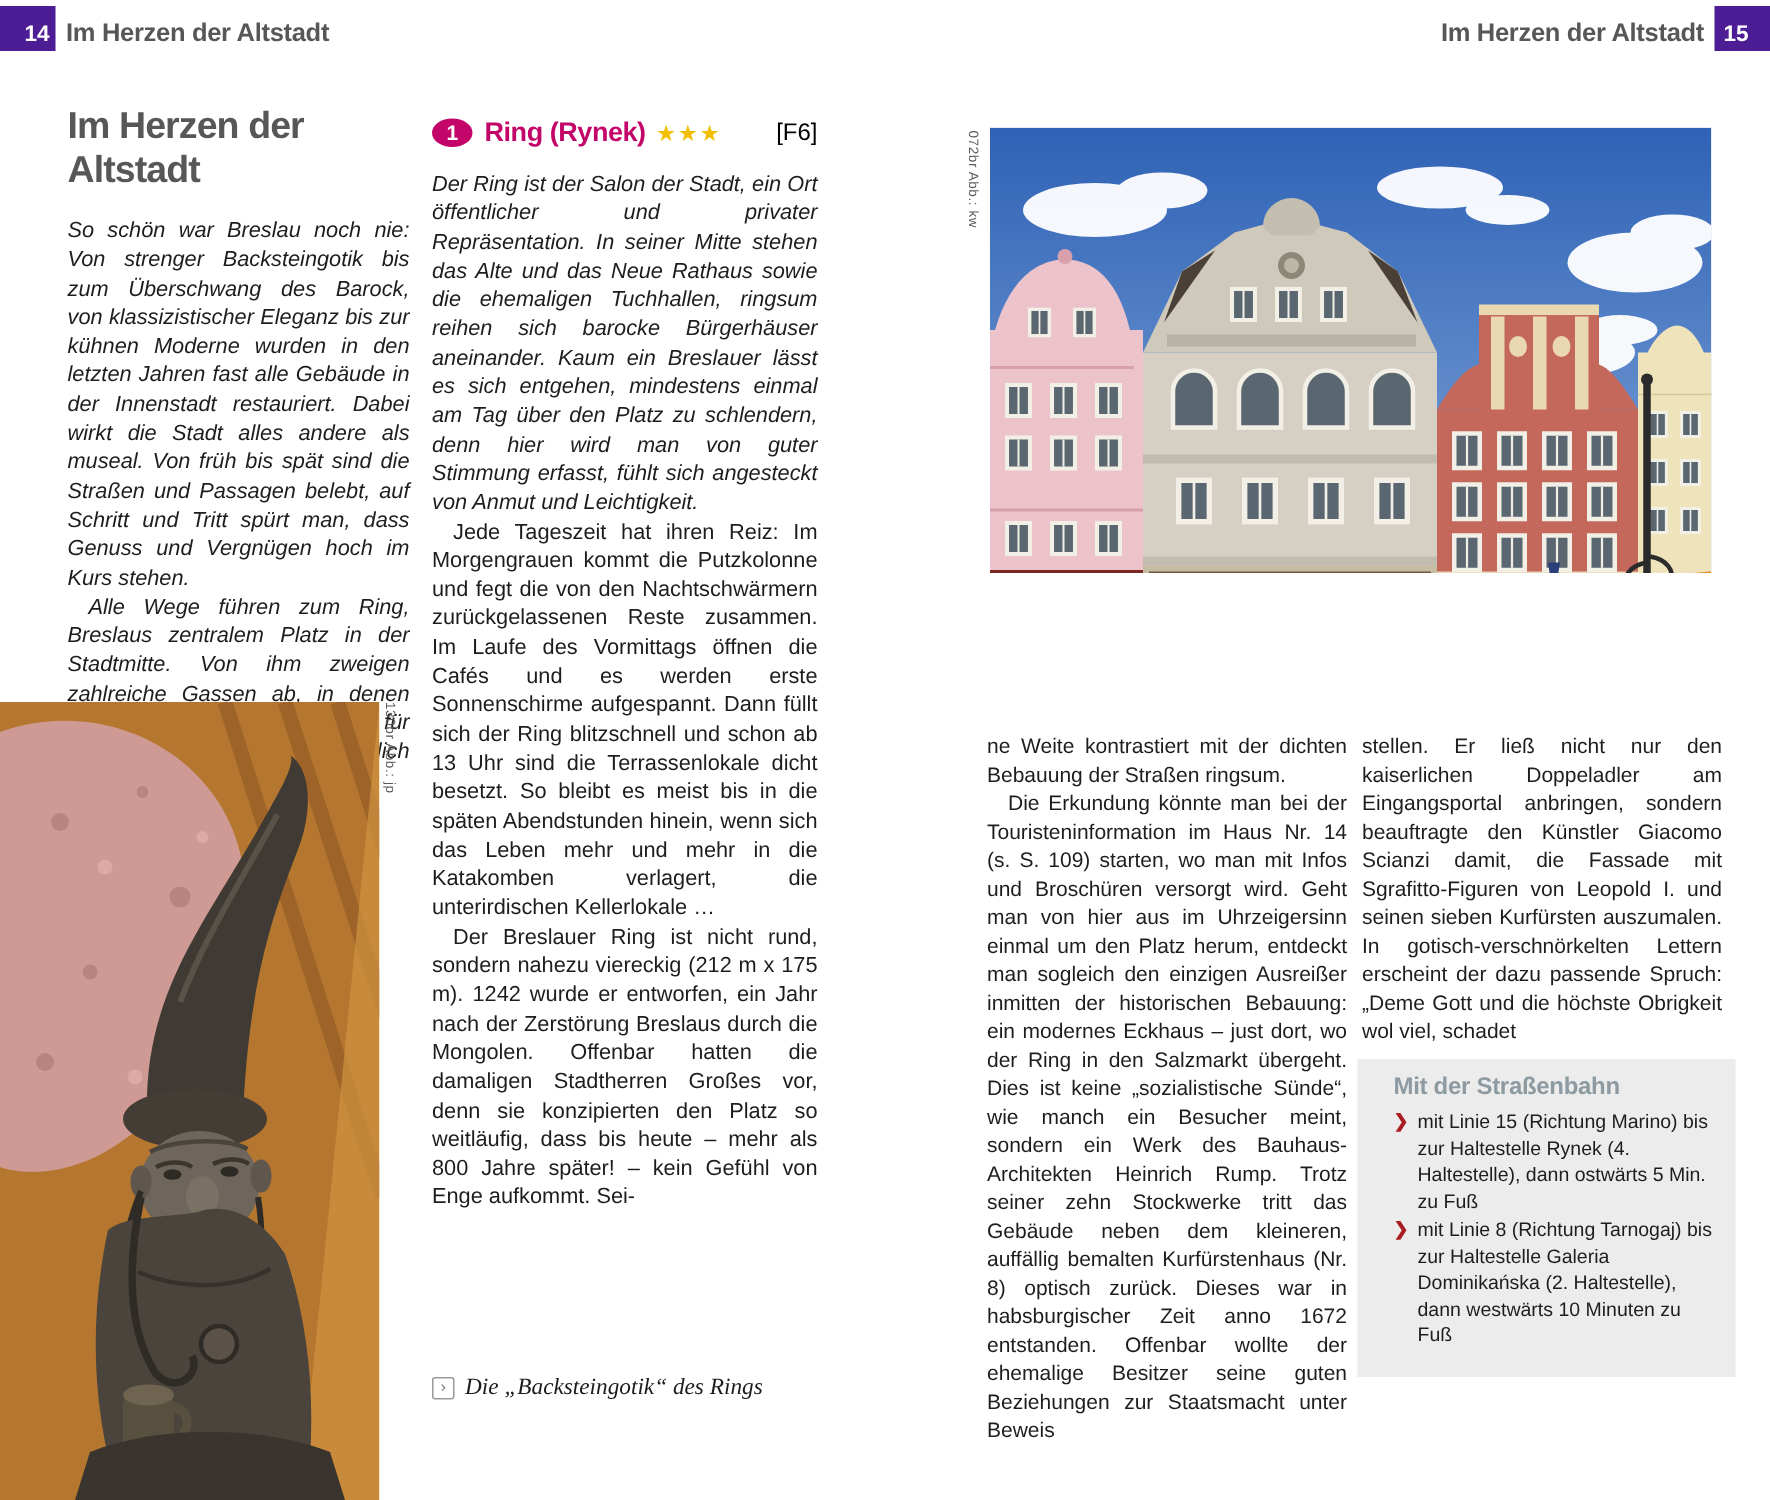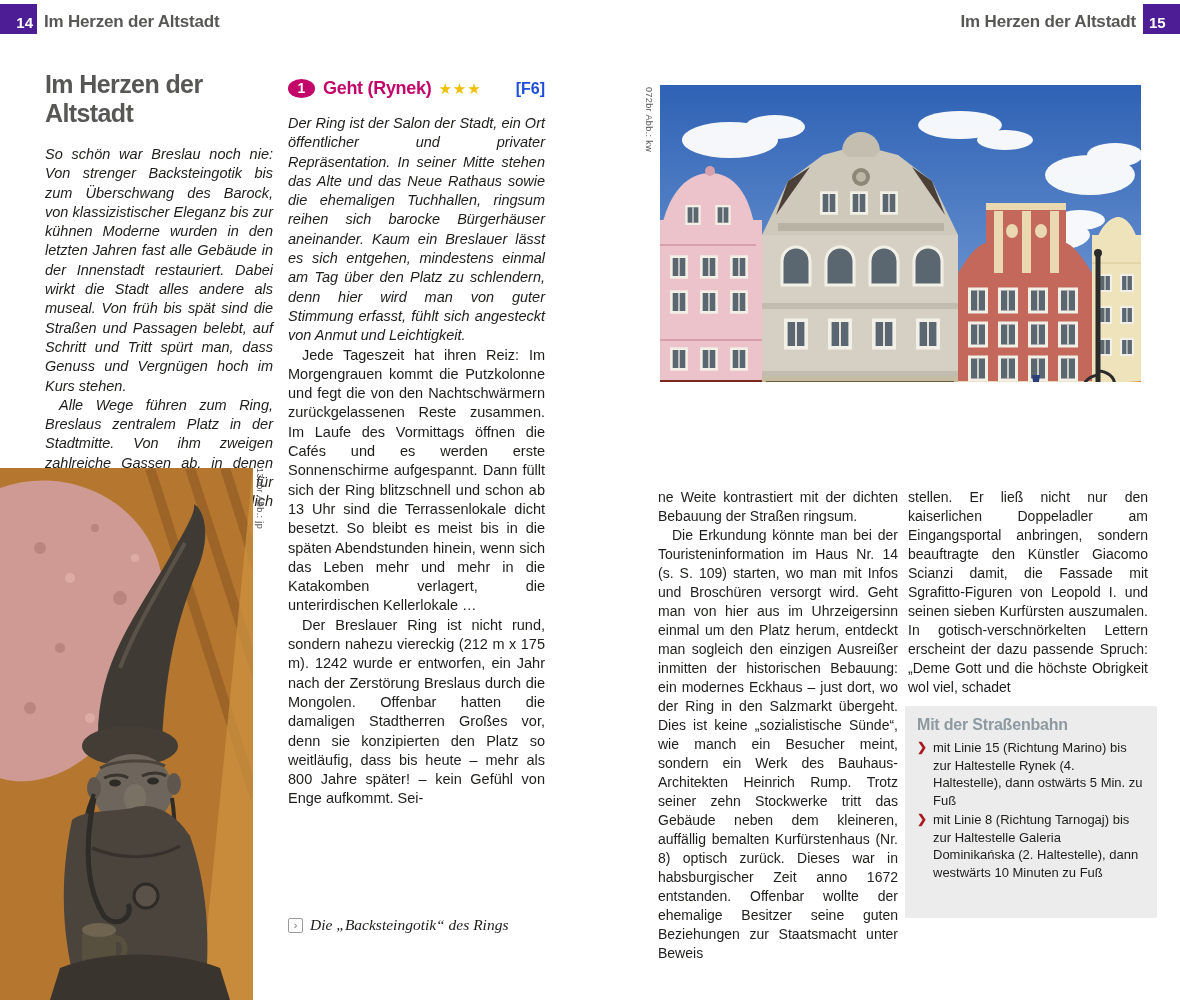--- a/index.html
+++ b/index.html
@@ -36,21 +36,21 @@
   .para .b { font-weight:normal; }
   
   .poi-header { display:flex; align-items:center; margin:0 0 15px 0; }
   .poi-badge {
     background:#c30569; color:#fff; font-weight:bold; font-size:14px;
     width:27px; height:19px; border-radius:50%; text-align:center; line-height:19px;
     margin-right:8px; flex:0 0 auto;
   }
   .poi-title { color:#c30569; font-weight:bold; font-size:18px; letter-spacing:-0.3px; }
   .poi-stars { color:#f0c000; font-size:15px; letter-spacing:1px; margin-left:7px; }
-  .poi-ref { margin-left:auto; color:#1d4ed8; font-weight:bold; font-size:16px; }
+  .poi-ref { margin-left:auto; color:#000000; font-weight:normal; font-size:16px; }
   
   .caption {
     position:absolute; left:288px; width:257px; text-align:left;
     font-family:"Liberation Serif", serif; font-style:italic;
     font-size:15.5px; line-height:21px; color:#1c1c1a;
   }
   #caption-1 { top:851px; }
   #caption-2 { top:914px; }
   .arrow-box {
     display:inline-block; width:13px; height:13px; border:1px solid #9a9a9a; border-radius:2px;
@@ -63,21 +63,21 @@
   #photo-rynek { left:660px; top:85px; width:481px; height:297px; }
   .credit {
     position:absolute; writing-mode:vertical-rl; text-orientation:mixed;
     font-size:9px; color:#5a5a5a; letter-spacing:0.4px; white-space:nowrap;
   }
   #credit-gnome { left:255px; top:468px; }
   #credit-rynek { left:644px; top:87px; }
   
   .infobox {
     position:absolute; left:905px; top:706px; width:252px; min-height:212px;
-    background:#ececec; box-sizing:border-box; padding:10px 12px 12px 12px; text-align:left;
+    background:#ececec; box-sizing:border-box; padding:10px 12px 12px 24px; text-align:left;
   }
   .infobox-title { font-size:16px; font-weight:bold; color:#8d9aa1; margin:0 0 5px 0; letter-spacing:-0.2px; }
   .infobox-intro { font-size:13px; line-height:17.5px; margin:0 0 2px 0; }
   .infobox-intro .i { font-style:italic; }
   .tram-item { display:flex; font-size:13px; line-height:17.5px; margin-top:2px; }
   .tram-chevron { color:#a81c22; font-weight:bold; flex:0 0 16px; font-size:12px; }
 </style>
 </head>
 <body>
 
@@ -96,21 +96,21 @@
     <h1 class="section-title">Im Herzen der Altstadt</h1>
     <div>
         <p class="para lede">So schön war Breslau noch nie: Von strenger Backsteingotik bis zum Überschwang des Barock, von klassizistischer Eleganz bis zur kühnen Moderne wurden in den letzten Jahren fast alle Gebäude in der Innenstadt restauriert. Dabei wirkt die Stadt alles andere als museal. Von früh bis spät sind die Straßen und Passagen belebt, auf Schritt und Tritt spürt man, dass Genuss und Vergnügen hoch im Kurs stehen.</p>
         <p class="para indent lede">Alle Wege führen zum Ring, Breslaus zentralem Platz in der Stadtmitte. Von ihm zweigen zahlreiche Gassen ab, in denen man gern herumstromert – für kleine Pausen findet man reichlich Cafés und Bistros.</p>
       </div>
   </div>
 
   <div class="col" id="col-p14-inner">
     <div class="poi-header">
       <span class="poi-badge">1</span>
-      <span class="poi-title">Geht (Rynek)</span>
+      <span class="poi-title">Ring (Rynek)</span>
       <span class="poi-stars">★★★</span>
       <span class="poi-ref">[F6]</span>
     </div>
     <div>
         <p class="para lede">Der Ring ist der Salon der Stadt, ein Ort öffentlicher und privater Repräsentation. In seiner Mitte stehen das Alte und das Neue Rathaus sowie die ehemaligen Tuchhallen, ringsum reihen sich barocke Bürgerhäuser aneinander. Kaum ein Breslauer lässt es sich entgehen, mindestens einmal am Tag über den Platz zu schlendern, denn hier wird man von guter Stimmung erfasst, fühlt sich angesteckt von Anmut und Leichtigkeit.</p>
         <p class="para indent">Jede Tageszeit hat ihren Reiz: Im Morgengrauen kommt die Putzkolonne und fegt die von den Nachtschwärmern zurückgelassenen Reste zusammen. Im Laufe des Vormittags öffnen die Cafés und es werden erste Sonnenschirme aufgespannt. Dann füllt sich der Ring blitzschnell und schon ab 13 Uhr sind die Terrassenlokale dicht besetzt. So bleibt es meist bis in die späten Abendstunden hinein, wenn sich das Leben mehr und mehr in die Katakomben verlagert, die unterirdischen Kellerlokale …</p>
         <p class="para indent">Der Breslauer Ring ist nicht rund, sondern nahezu viereckig (212 m x 175 m). 1242 wurde er entworfen, ein Jahr nach der Zerstörung Breslaus durch die Mongolen. Offenbar hatten die damaligen Stadtherren Großes vor, denn sie konzipierten den Platz so weitläufig, dass bis heute – mehr als 800 Jahre später! – kein Gefühl von Enge aufkommt. Sei-</p>
       </div>
   </div>
 

